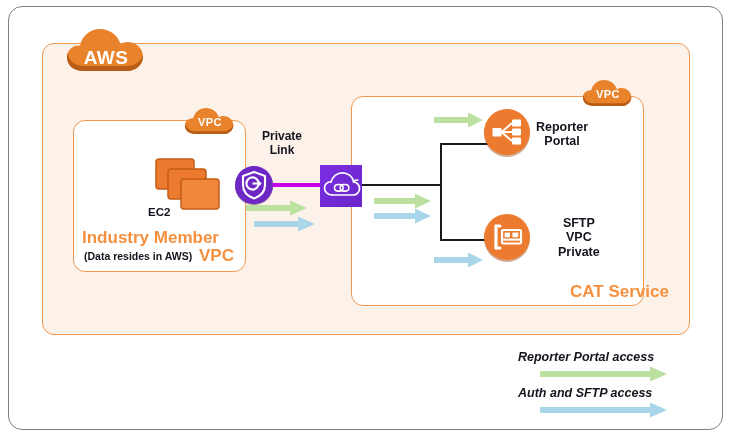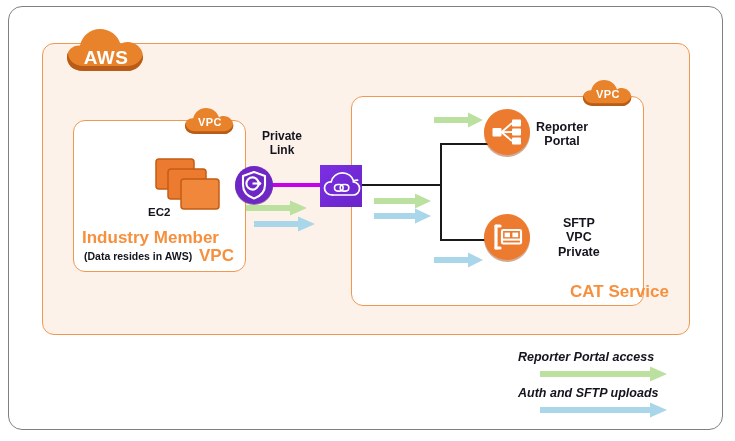--- a/index.html
+++ b/index.html
@@ -331,20 +331,20 @@
     </svg>
   </div>
 
   <span class="legend-text legend-1-text">Reporter Portal access</span>
   <div class="flow-arrow legend-1-arrow">
     <svg width="128" height="16" viewBox="0 0 128 16">
       <path d="M0 5 L110 5 L110 0.5 L127 8 L110 15.5 L110 11 L0 11 Z" fill="#BBE0A0"></path>
     </svg>
   </div>
 
-  <span class="legend-text legend-2-text">Auth and SFTP uploads</span>
+  <span class="legend-text legend-2-text">Auth and SFTP access</span>
   <div class="flow-arrow legend-2-arrow">
     <svg width="128" height="16" viewBox="0 0 128 16">
       <path d="M0 5 L110 5 L110 0.5 L127 8 L110 15.5 L110 11 L0 11 Z" fill="#A9D6E8"></path>
     </svg>
   </div>
 
 </div>
 
 </body></html>

